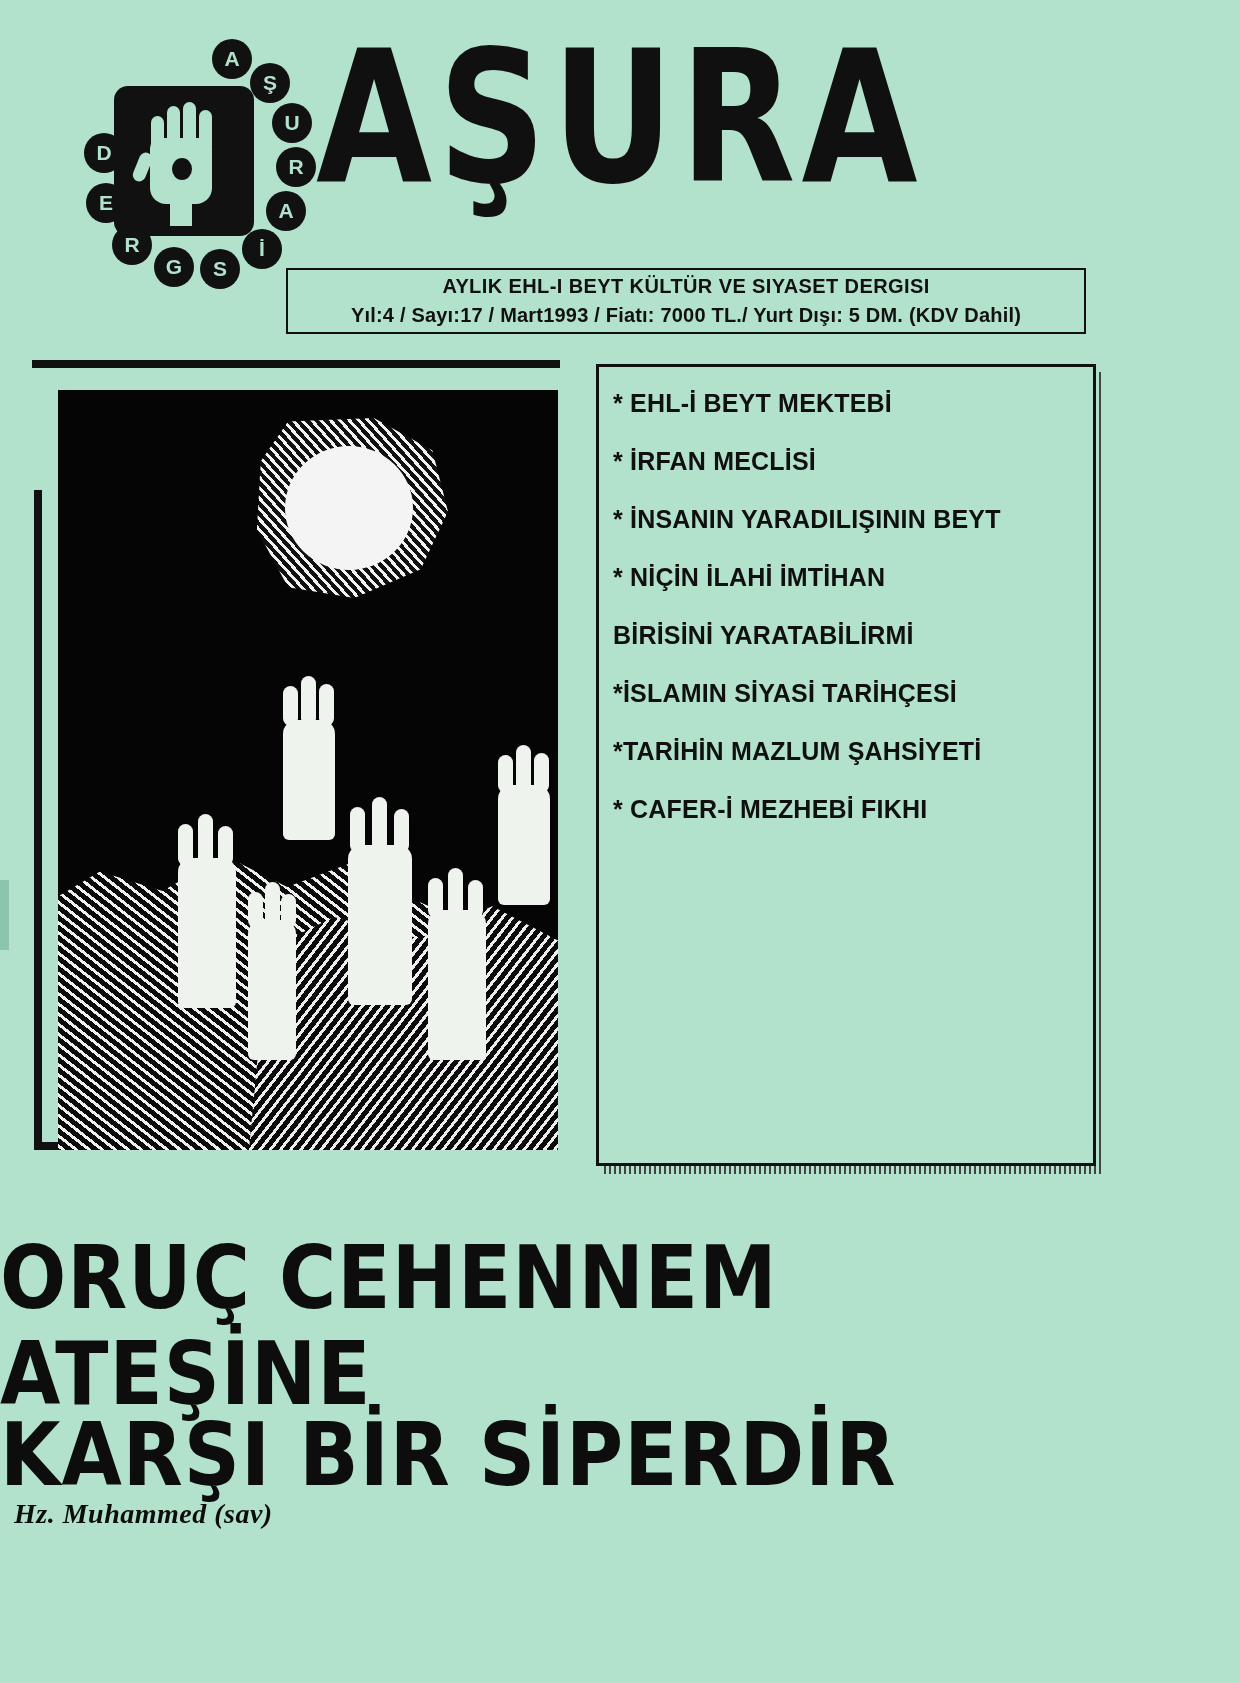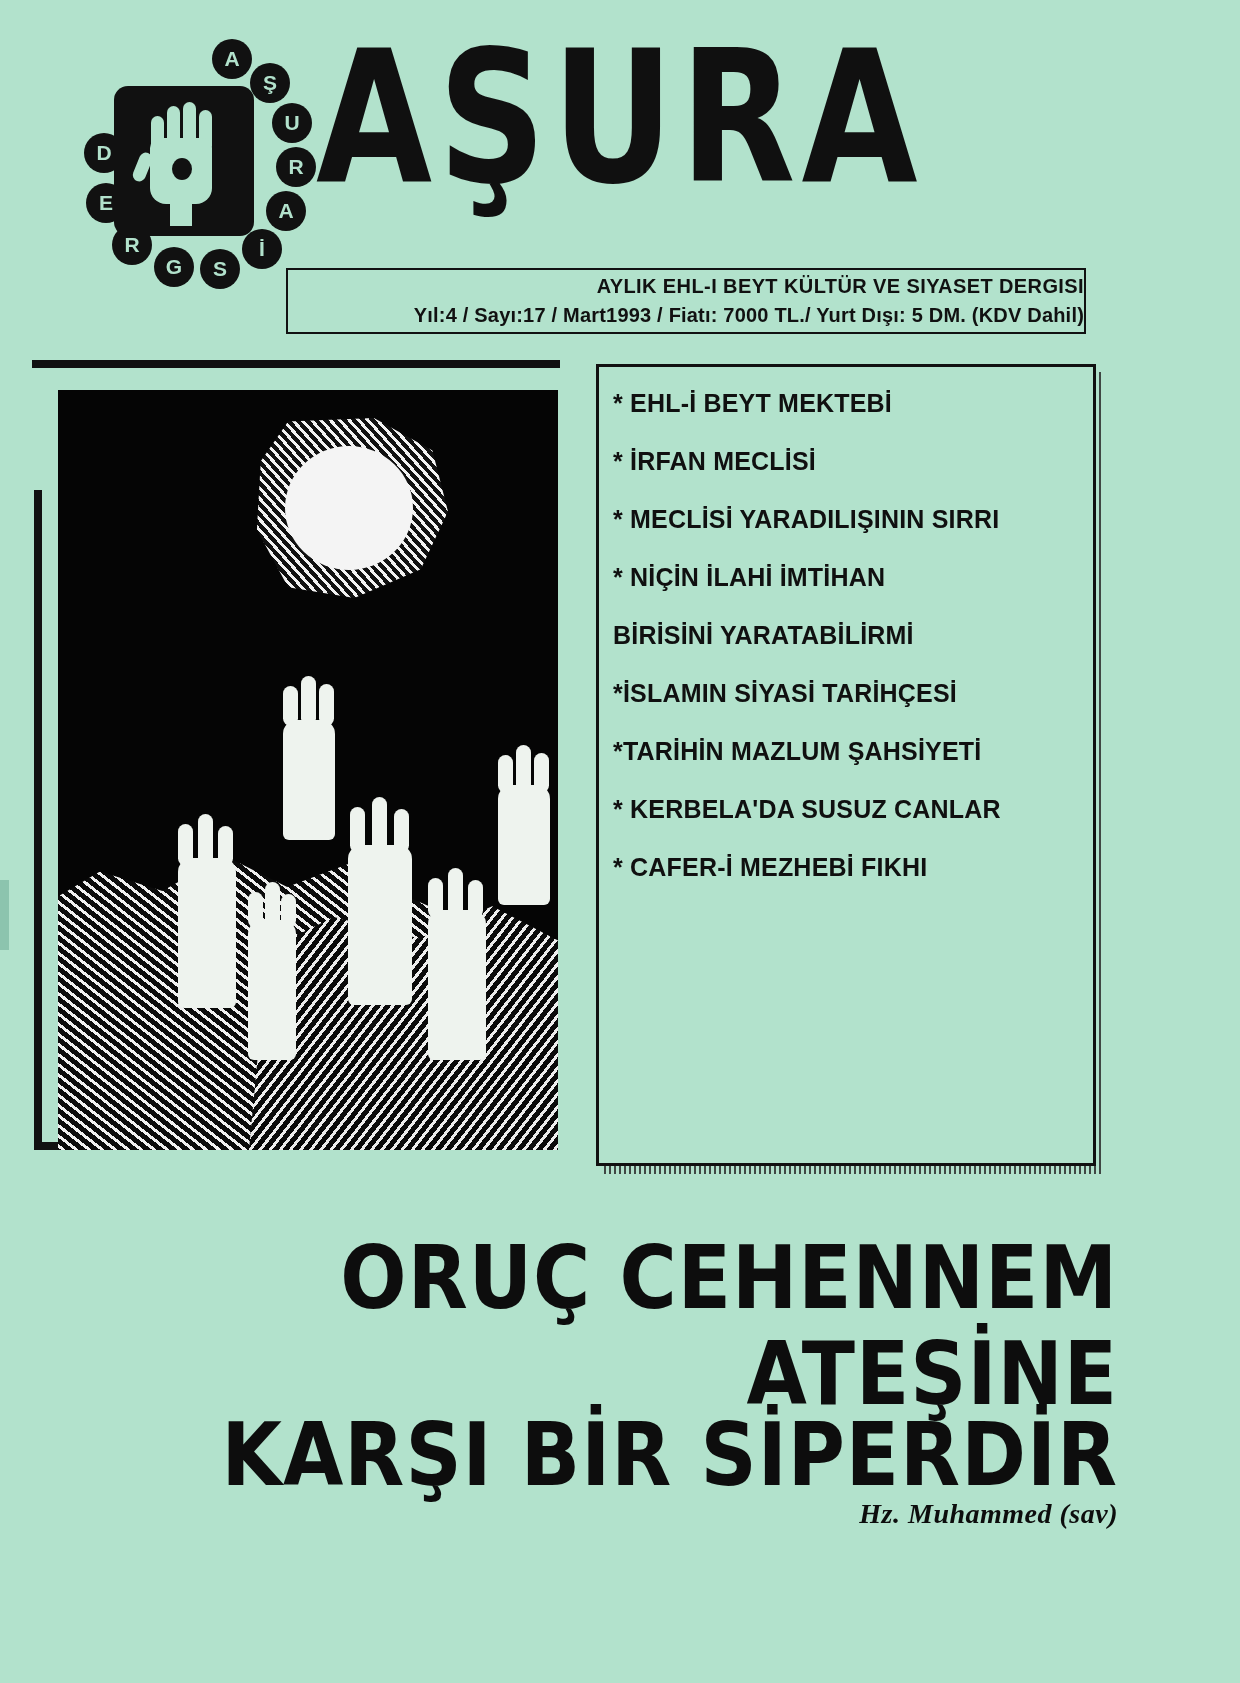--- a/index.html
+++ b/index.html
@@ -127,21 +127,21 @@
   }
 
   .subtitle-box {
     position: absolute;
     left: 286px;
     top: 268px;
     width: 800px;
     height: 66px;
     border: 2px solid #111111;
     box-sizing: border-box;
-    text-align: right;
+    text-align: center;
   }
   .subtitle-line1 {
     margin-top: 5px;
     font-size: 20px;
     font-weight: bold;
     letter-spacing: 0.4px;
     color: #111111;
   }
   .subtitle-line2 {
     margin-top: 6px;
@@ -308,21 +308,21 @@
   .contents-item.indent {
     padding-left: 14px;
   }
 
   
   .headline {
     position: absolute;
     left: 0;
     top: 1240px;
     width: 1118px;
-    text-align: right;
+    text-align: left;
   }
   .headline-l1, .headline-l2 {
     font-family: "DejaVu Sans", sans-serif;
     font-weight: bold;
     font-size: 78px;
     line-height: 86px;
     letter-spacing: 1px;
     color: #0d0d0d;
     transform: scaleY(1.12);
   }
@@ -436,26 +436,25 @@
         </div>
     </div>
   </div>
 
   <div class="edge-nick"></div>
 
   <div class="contents-shadow"></div>
   <div class="contents">
     <div class="contents-item">* EHL-İ BEYT MEKTEBİ</div>
     <div class="contents-item">* İRFAN MECLİSİ</div>
-    <div class="contents-item">* MECLİSİ YARADILIŞININ SIRRI</div>
+    <div class="contents-item">* İNSANIN YARADILIŞININ BEYT</div>
     <div class="contents-item">* NİÇİN İLAHİ İMTİHAN</div>
     <div class="contents-item">BİRİSİNİ YARATABİLİRMİ</div>
     <div class="contents-item">*İSLAMIN SİYASİ TARİHÇESİ</div>
     <div class="contents-item">*TARİHİN MAZLUM ŞAHSİYETİ</div>
-    <div class="contents-item">* KERBELA'DA SUSUZ CANLAR</div>
     <div class="contents-item">* CAFER-İ MEZHEBİ FIKHI</div>
   </div>
 
   <div class="headline">
     <div class="headline-l1">ORUÇ CEHENNEM ATEŞİNE</div>
     <div>
       <span class="headline-l2">KARŞI BİR SİPERDİR</span>
       <span class="attrib">Hz. Muhammed (sav)</span>
     </div>
   </div>

